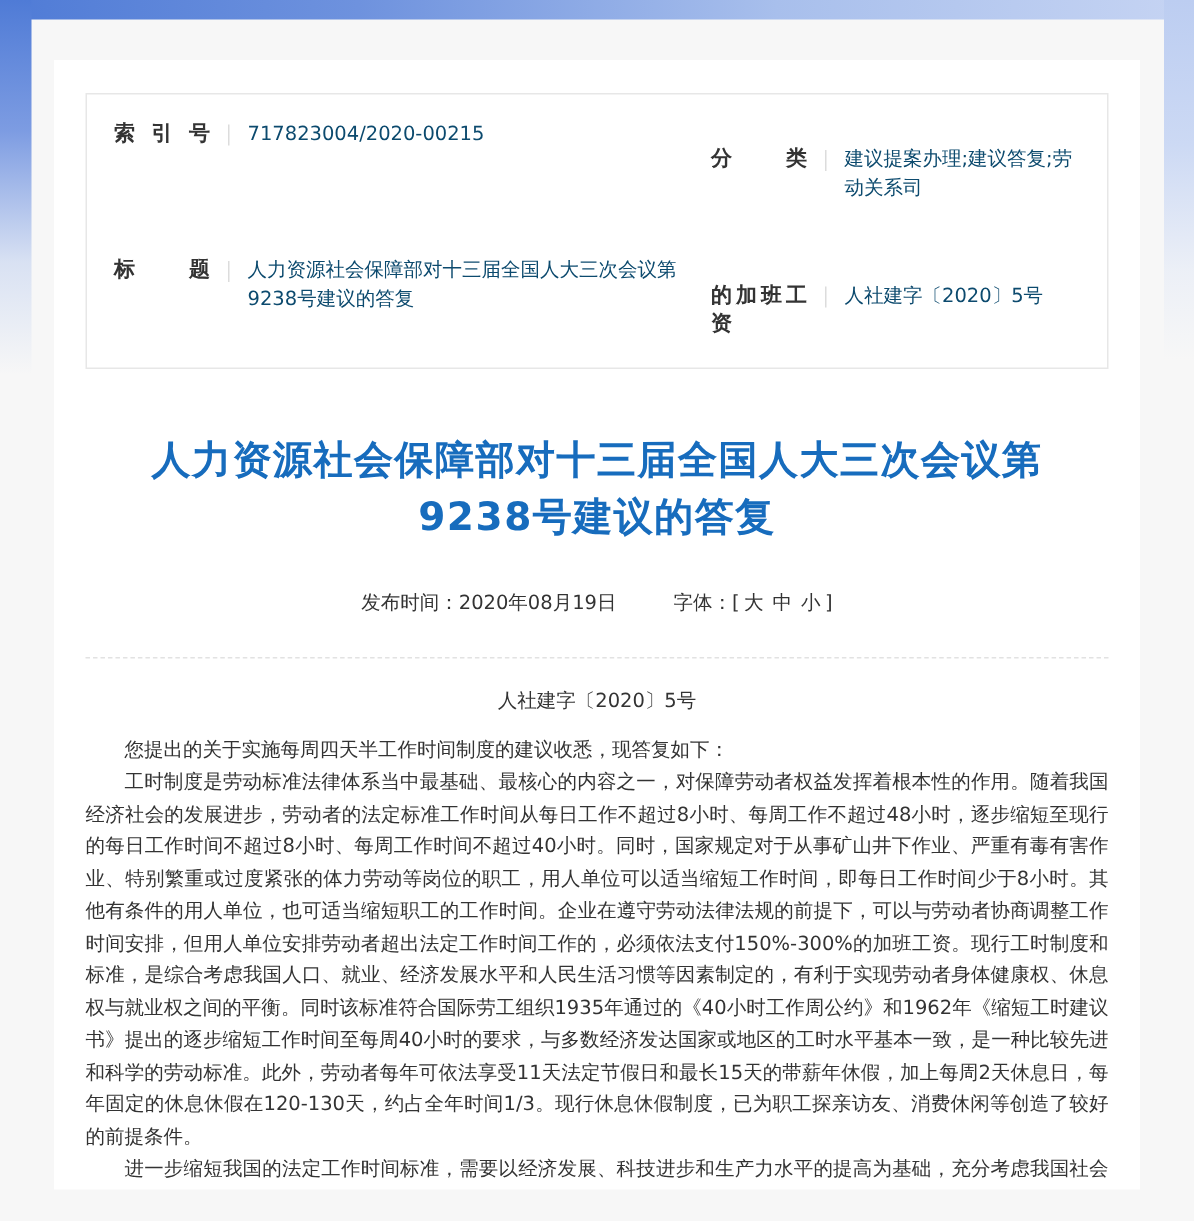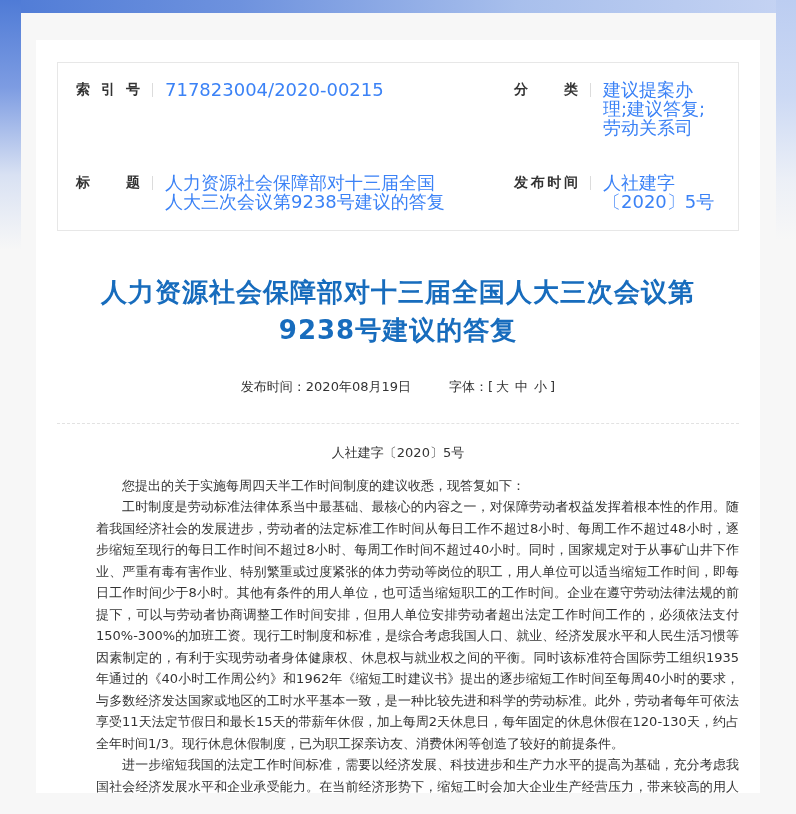--- a/index.html
+++ b/index.html
@@ -27,36 +27,36 @@
     width: 724px; height: 753px;
     background: #ffffff;
     overflow: hidden;
   }
   
   .meta-table {
     margin: 22px 21px 0 21px;
     border: 1px solid #e7e7e7;
     padding: 8px 0 10px 0;
   }
-  .meta-row { display: flex; padding: 9px 0 9px 18px; gap: 40px; }
+  .meta-row { display: flex; padding: 9px 0 9px 18px; }
   .meta-cell { display: flex; align-items: flex-start; }
   .meta-cell.left { width: 398px; flex: 0 0 398px; }
-  .meta-cell.right { flex: 1; }
+  .meta-cell.right { flex: 1; margin-top: 17px; }
   .meta-label {
     width: 64px; flex: 0 0 64px;
     font-size: 14px; font-weight: bold; color: #333;
     text-align: justify; text-align-last: justify;
     line-height: 19px;
   }
   .meta-sep {
     width: 1px; flex: 0 0 1px; height: 14px;
     background: #dcdcdc; margin: 3px 12px 0 12px;
   }
   .meta-value {
-    font-size: 18px; color: #3b82f6; line-height: 19px;
+    font-size: 13px; color: #0c4a6e; line-height: 19px;
     padding-right: 22px;
   }
   
   .doc-title {
     margin: 42px 30px 0 30px;
     text-align: center;
     font-size: 26px; font-weight: bold;
     color: #176cbd;
     line-height: 38px;
     letter-spacing: 1px;
@@ -78,21 +78,20 @@
   
   .article {
     margin: 18px 21px 0 21px;
     font-size: 13px; color: #333;
     line-height: 21.5px;
   }
   .doc-number { text-align: center; margin-bottom: 11px; }
   .article p {
     text-indent: 2em;
     text-align: justify;
-    margin-left: 39px;
   }
 </style>
 </head>
 <body>
 
 <div class="bg-band-top"></div>
 <div class="bg-strip-left"></div>
 <div class="bg-strip-right"></div>
 
 <div class="card">
@@ -112,21 +111,21 @@
     </div>
     <div class="meta-row">
     </div>
     <div class="meta-row">
       <div class="meta-cell left">
         <span class="meta-label">标题</span>
         <span class="meta-sep"></span>
         <span class="meta-value">人力资源社会保障部对十三届全国人大三次会议第9238号建议的答复</span>
       </div>
       <div class="meta-cell right">
-        <span class="meta-label">发布时间</span>
+        <span class="meta-label">的加班工资</span>
         <span class="meta-sep"></span>
         <span class="meta-value">人社建字〔2020〕5号</span>
       </div>
     </div>
   </div>
 
   <h1 class="doc-title">人力资源社会保障部对十三届全国人大三次会议第9238号建议的答复</h1>
 
   <div class="publish-bar">
     <span>发布时间：</span><span>2020年08月19日</span><span class="gap"></span><span>字体：</span><span class="bracket">[</span><span class="font-size-ctrl">大</span><span class="font-size-ctrl">中</span><span class="font-size-ctrl">小</span><span class="bracket">]</span>

